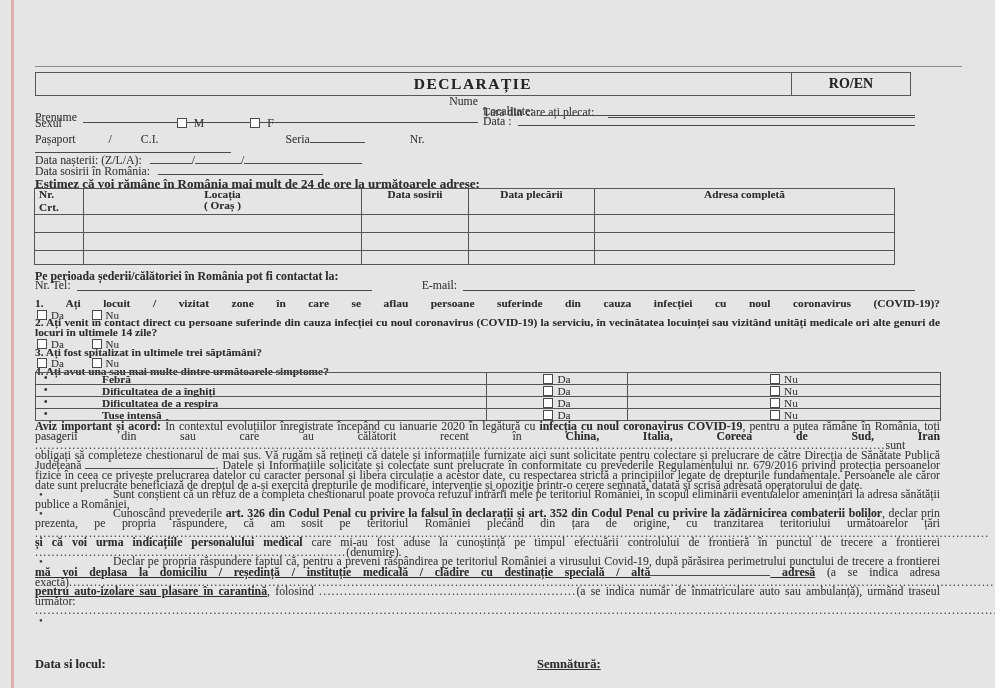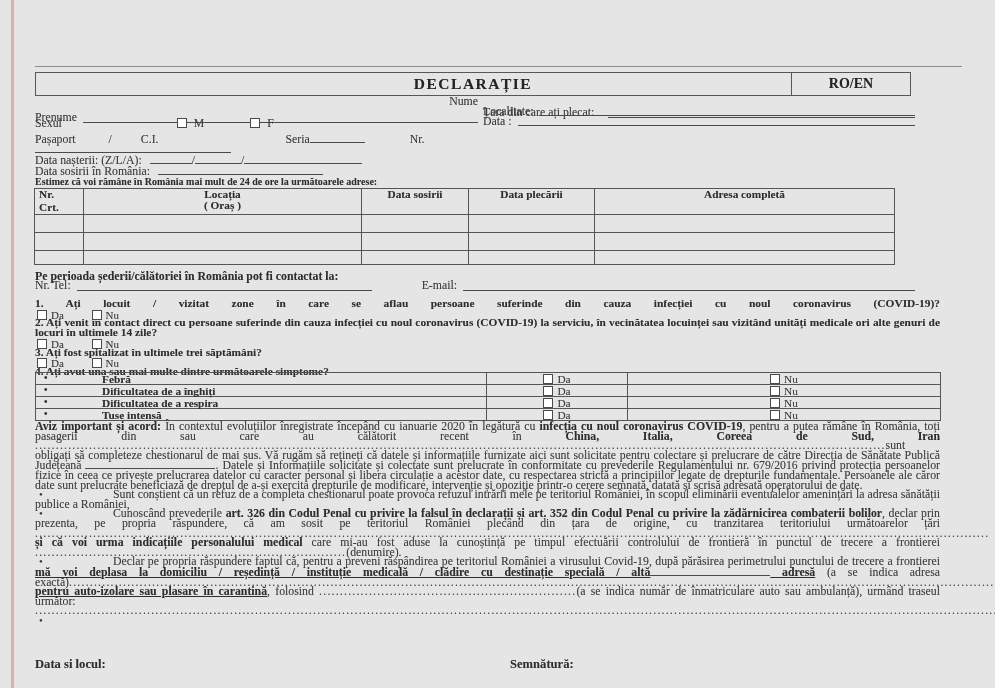--- a/index.html
+++ b/index.html
@@ -48,27 +48,27 @@
   
   .legal{left:35px;top:422px;width:905px;font-size:11.8px;line-height:9.6px;text-align:justify;color:#3d3d3d;}
   .para{margin:0;}
   .para.bullet{text-indent:78px;position:relative;}
   .para .bdot{position:absolute;left:4px;top:0;text-indent:0;font-size:11px;}
   .s-b{font-weight:bold;color:#2e2e2e;}
   .s-i{}
   .s-u{text-decoration:underline;}
   .dots{letter-spacing:1.2px;word-break:break-all;color:#4a4a4a;}
   
-  .estimez{left:35px;top:176px;font-weight:bold;font-size:10px;color:#2e2e2e;}
+  .estimez{left:35px;top:176px;font-weight:bold;font-size:13px;color:#2e2e2e;}
   .perioada{left:35px;top:269px;font-weight:bold;font-size:11.8px;color:#2e2e2e;}
   .telrow{left:35px;top:280px;width:880px;}
   .telfl{flex:0 0 295px;border-bottom:1px solid #4a4a4a;height:9px;margin-left:6px;}
   .emaillbl{margin-left:50px;}
   .footer{left:35px;top:657px;width:905px;font-size:12.6px;font-weight:bold;color:#2e2e2e;}
-  .sig{position:absolute;left:475px;top:0;}
+  .sig{position:absolute;left:502px;top:0;text-decoration:underline;}
 </style>
 </head>
 <body>
 
 <div class="page">
   <div class="scanline" style="background: rgb(214, 130, 130);"></div>
   <div class="abs topline"></div>
 
   <div class="abs titlebar">
     <span class="ttl">DECLARAȚIE</span>

